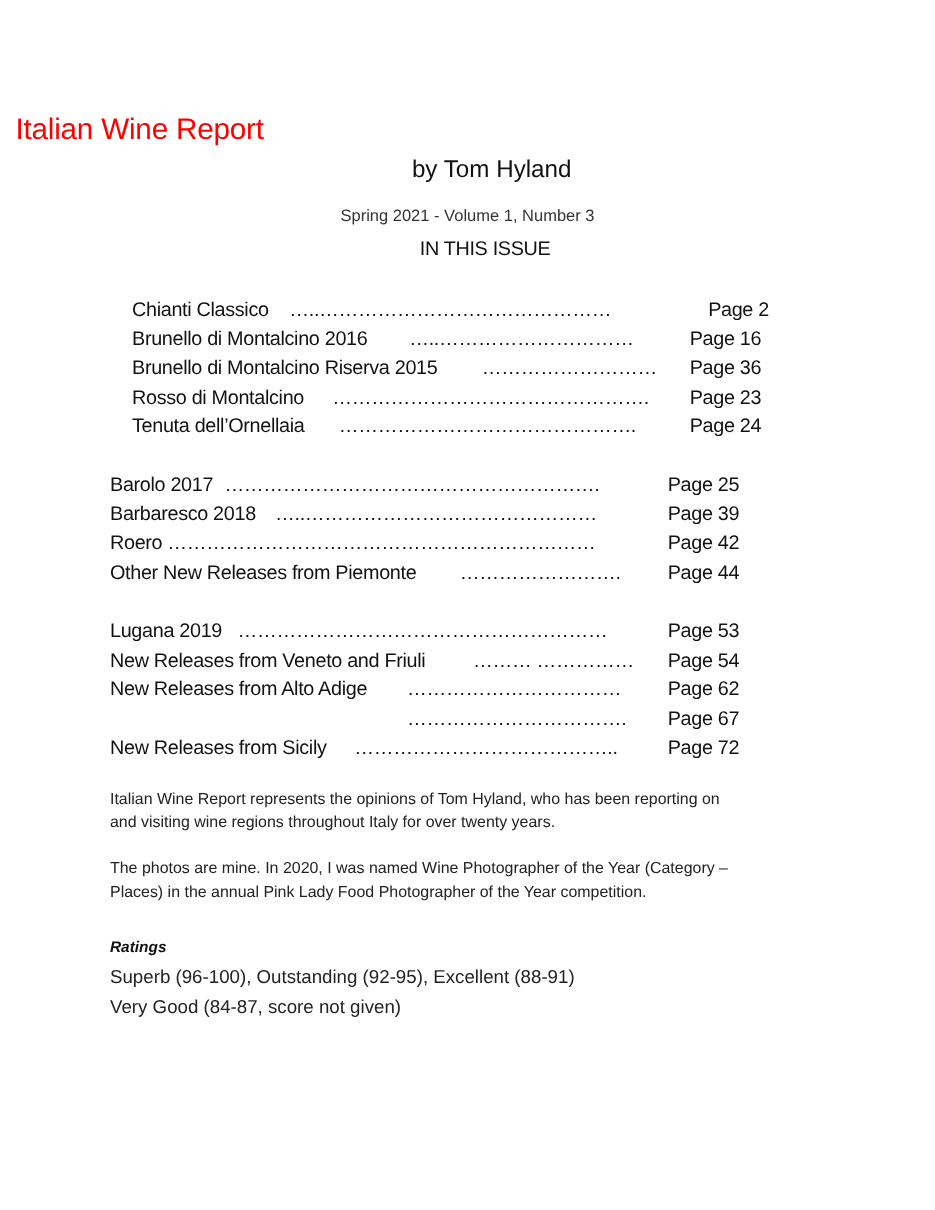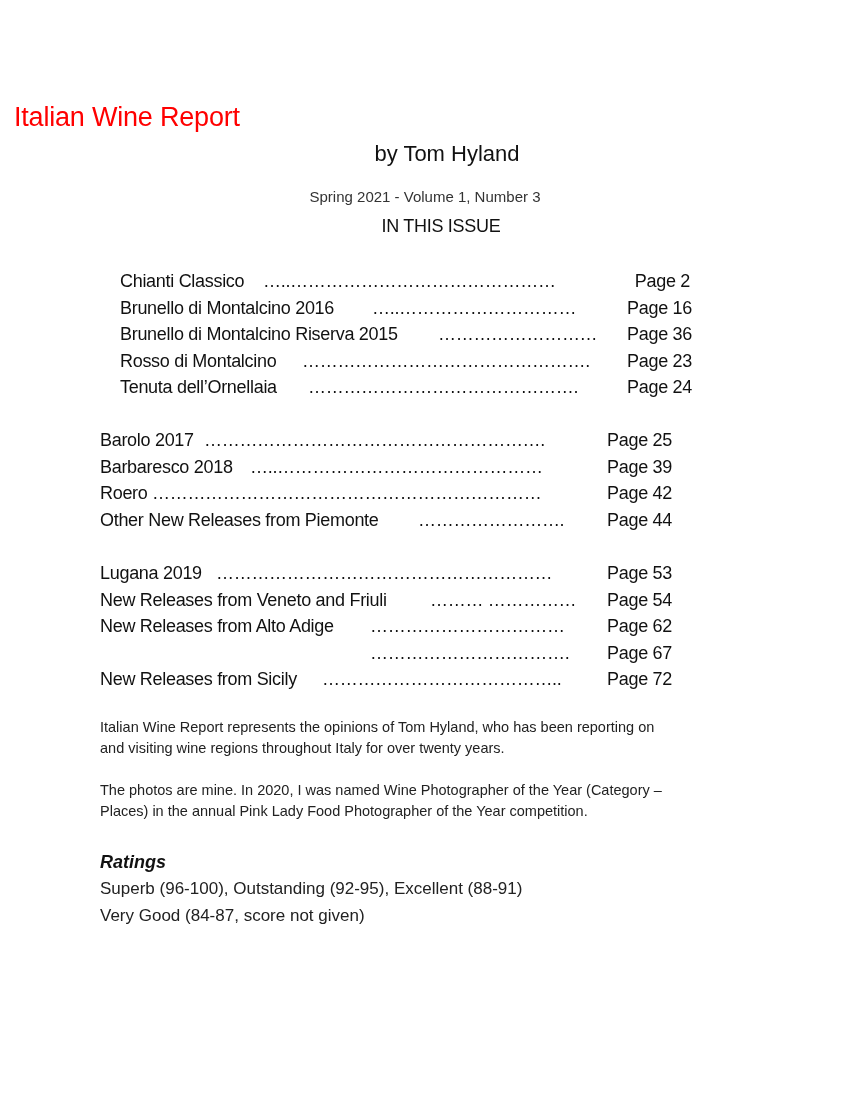--- a/index.html
+++ b/index.html
@@ -7,36 +7,36 @@
     .title { position: absolute; top: 102px; left: 0; width: 850px; font-size: 27px; color: #ff0000; letter-spacing: -0.2px; margin-left: 14px; }
     .byline { position: absolute; top: 141px; left: 0; width: 850px; text-align: center; font-size: 22px; color: #111; padding-left: 22px; }
     .issue { position: absolute; top: 188px; left: 0; width: 850px; text-align: center; font-size: 15px; color: #333; }
     .heading { position: absolute; top: 216px; left: 0; width: 850px; text-align: center; font-size: 18px; color: #111; letter-spacing: -0.3px; padding-left: 16px; }
     .toc { position: absolute; left: 100px; width: 580px; }
     .toc-row { position: relative; height: 26.5px; font-size: 18px; line-height: 26px; letter-spacing: -0.3px; white-space: nowrap; }
     .toc-title { position: absolute; left: 0; top: 0; }
     .toc-dots { position: absolute; top: 0; overflow: hidden; color: #111; }
     .toc-page { position: absolute; right: 8px; top: 0; }
     .para { position: absolute; left: 100px; width: 660px; font-size: 14.5px; line-height: 21px; color: #222; }
-    .ratings-head { position: absolute; left: 100px; top: 852px; font-size: 18px; font-style: italic; font-weight: bold; color: #111; }
+    .ratings-head { position: absolute; left: 100px; top: 852px; font-size: 14px; font-style: italic; font-weight: bold; color: #111; }
     .ratings-line { position: absolute; left: 100px; font-size: 17px; color: #222; }
   </style>
 </head>
 <body>
 
 <div class="title">Italian Wine Report</div>
 <div class="byline">by Tom Hyland</div>
 <div class="issue">Spring 2021 - Volume 1, Number 3</div>
 <div class="heading">IN THIS ISSUE</div>
 
 <div class="toc" style="top:268px;margin-left:20px;">
   <div class="toc-row">
     <span class="toc-title">Chianti Classico</span>
     <span class="toc-dots" style="left:143px;width:320px;">…..………………………………………</span>
-    <span class="toc-page" style="right:10px;">Page 2</span>
+    <span class="toc-page" style="right:1px;">Page 2</span>
   </div>
   <div class="toc-row">
     <span class="toc-title">Brunello di Montalcino 2016</span>
     <span class="toc-dots" style="left:252px;width:230px;">…..…………………………</span>
     <span class="toc-page">Page 16</span>
   </div>
   <div class="toc-row">
     <span class="toc-title">Brunello di Montalcino Riserva 2015</span>
     <span class="toc-dots" style="left:318px;width:178px;">………………………</span>
     <span class="toc-page">Page 36</span>

